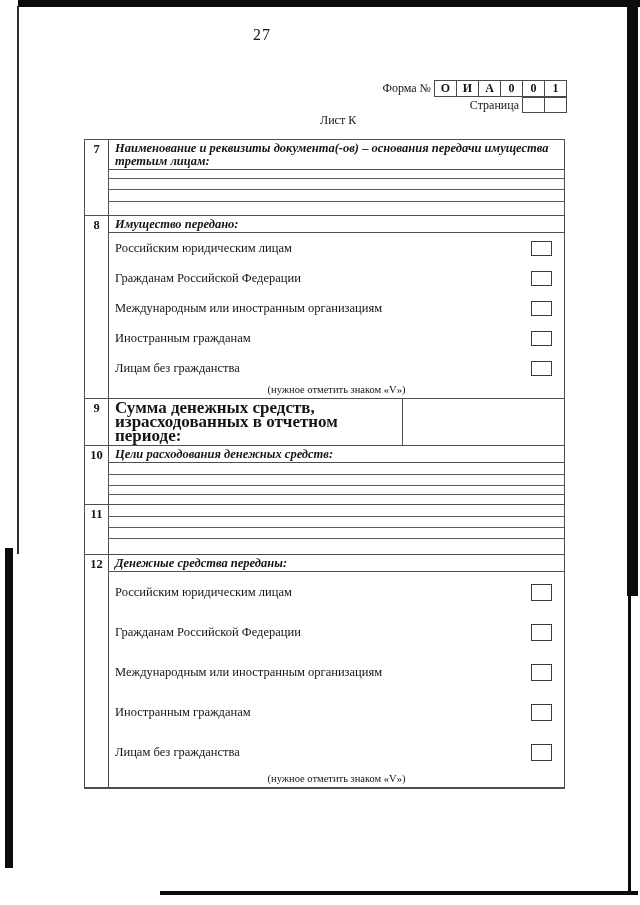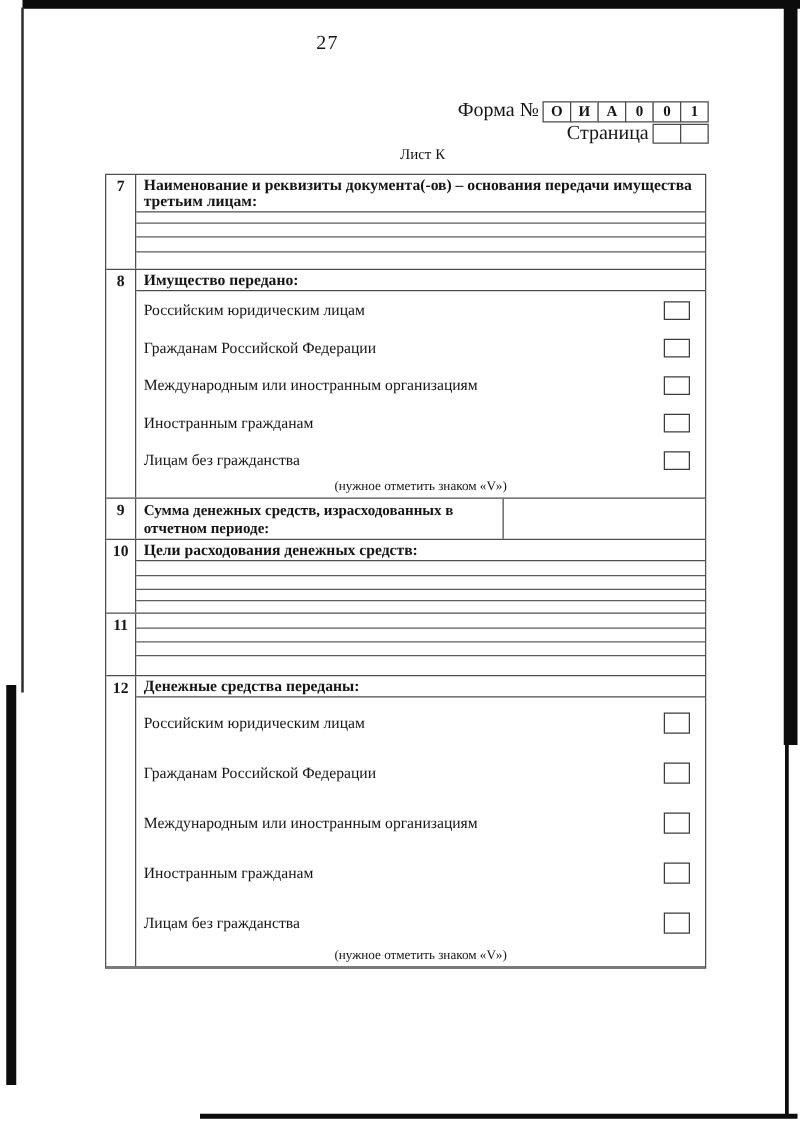--- a/index.html
+++ b/index.html
@@ -15,59 +15,59 @@
   .a-right2 { left:628px; top:596px; width:3px;   height:297px; }
   .a-left1  { left:17px;  top:6px;   width:2px;   height:548px; background:#2e2e2e; }
   .a-left2  { left:5px;   top:548px; width:8px;   height:320px; }
   .a-bottom { left:160px; top:891px; width:478px; height:4px; }
 
   
   .page-num { position:absolute; top:26px; left:0; width:524px; text-align:center;
               font-size:16px; letter-spacing:1px; }
   .form-block { position:absolute; top:80px; left:320px; width:247px; }
   .fh-row { display:flex; justify-content:flex-end; align-items:center; }
-  .fh-label { font-size:16px; margin-right:4px; white-space:nowrap; }
+  .fh-label { font-size:12px; margin-right:4px; white-space:nowrap; }
   .cells { display:flex; }
   .cell { width:23px; height:17px; border:1px solid #4a4a4a; margin-left:-1px;
           display:flex; align-items:center; justify-content:center;
           font-weight:bold; font-size:12px; background:#fff; }
   .cell.small { width:23px; height:16px; }
   .sheet-row { display:flex; justify-content:flex-start; padding-right:5px; }
   .sheet-label { font-size:12px; }
 
   
   .doc-table { position:absolute; left:84px; top:139px; width:481px;
                border:1px solid #4f4f4f; background:#fff; }
   .trow { display:flex; border-bottom:1px solid #4f4f4f; }
   .trow:last-child { border-bottom:1px solid #4f4f4f; }
   .num-cell { width:24px; flex:0 0 24px; border-right:1px solid #4f4f4f;
               text-align:center; font-weight:bold; font-size:12.5px; padding-top:2px; }
   .content { flex:1; display:flex; flex-direction:column; min-width:0; }
   .title { font-weight:bold; font-size:12.5px; line-height:13px;
-           padding:2px 6px 1px 6px; border-bottom:1px solid #4f4f4f; }
+           padding:2px 6px 1px 6px; border-bottom:1px solid #4f4f4f;font-style:italic; }
   .blank-line { border-bottom:1px solid #5c5c5c; }
   .bl-9  { height:9px; }
   .bl-11 { height:11px; }
   .bl-12 { height:12px; }
   .spacer-13 { height:13px; }
   .spacer-9  { height:9px; }
   .spacer-15 { height:15px; }
 
   .opt { display:flex; align-items:center; padding-left:6px; }
   .opt-30 { height:30px; }
   .opt-40 { height:40px; }
   .opt-label { font-size:12.5px; white-space:nowrap; }
   .checkbox { width:21px; height:15px; border:1px solid #3c3c3c;
               margin-left:auto; margin-right:12px; background:#fff; }
   .opt-40 .checkbox { height:17px; }
   .note { text-align:center; font-size:10.5px; padding:1px 0 3px 0; }
 
   .r9-content { flex:1; display:flex; }
   .r9-title { width:294px; flex:0 0 294px; border-right:1px solid #4f4f4f;
-              font-weight:bold; font-size:12px; line-height:14px; padding:2px 6px; }
+              font-weight:bold; font-size:17px; line-height:14px; padding:2px 6px; }
   .r9-value { flex:1; }
 </style>
 </head>
 <body>
 
 <div class="artifact a-top"></div>
 <div class="artifact a-right1"></div>
 <div class="artifact a-right2"></div>
 <div class="artifact a-left1"></div>
 <div class="artifact a-left2"></div>

